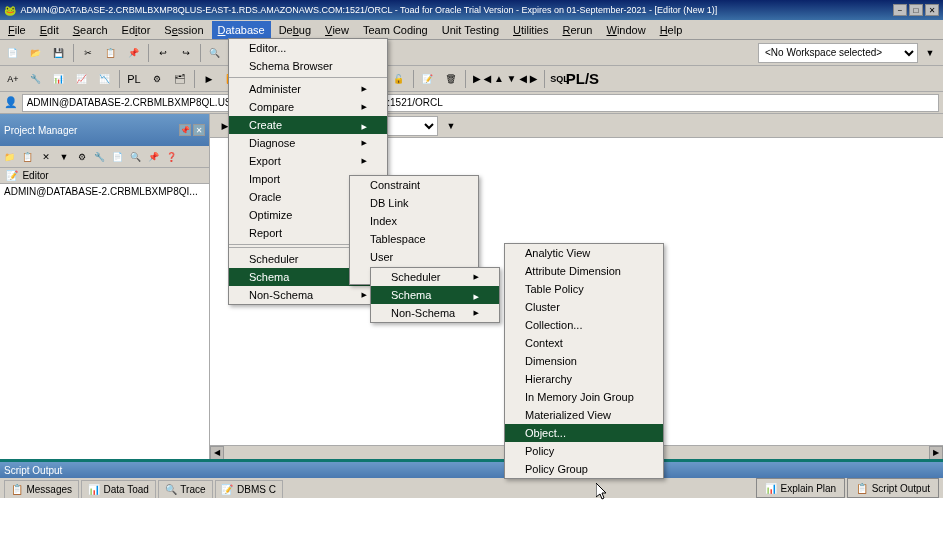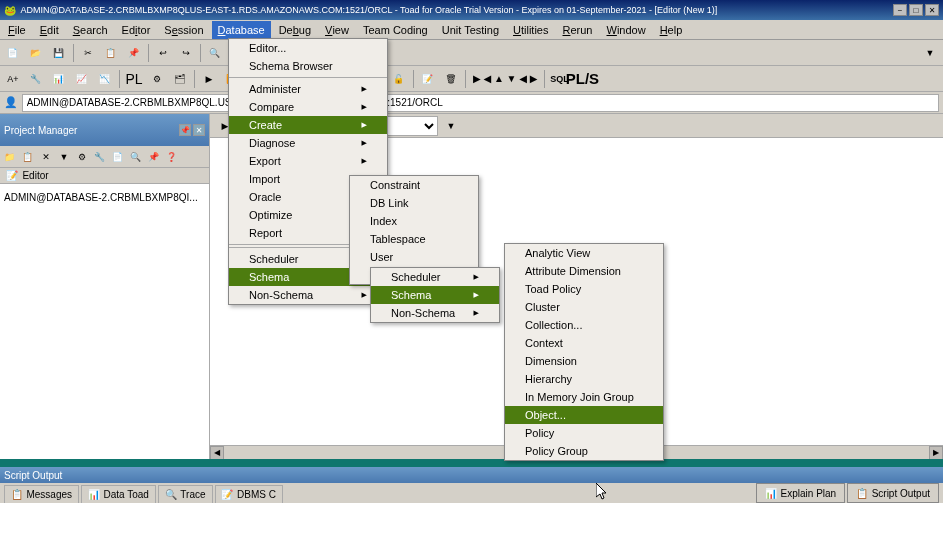--- a/index.html
+++ b/index.html
@@ -130,41 +130,41 @@
       align-items: center;
       padding: 1px;
       border-bottom: 1px solid #aaa;
     }
     #tree-area {
       flex: 1;
       background: white;
       overflow: hidden;
     }
     .tree-item {
-      padding: 8px 4px;
+      padding: 2px 4px;
       font-size: 10px;
       white-space: nowrap;
       overflow: hidden;
       text-overflow: ellipsis;
     }
 
     
     #content-area {
       flex: 1;
       display: flex;
       flex-direction: column;
       background: white;
       position: relative;
     }
 
     
     #bottom-panel {
       height: 80px;
       background: #d4d0c8;
-      border-top: 8px solid #0f766e;
+      border-top: 3px solid #0f766e;
       display: flex;
       flex-direction: column;
       text-align: right;
     }
     #bottom-tab-bar {
       height: 20px;
       background: #d4d0c8;
       display: flex;
       align-items: flex-end;
       padding: 0 4px;
@@ -222,21 +222,21 @@
     }
     .dropdown-item {
       padding: 3px 20px 3px 20px;
       cursor: pointer;
       display: flex;
       align-items: center;
       justify-content: space-between;
       white-space: nowrap;
       position: relative;
     }
-    .dropdown-item.highlighted { background: #4d7c0f; color: white; }
+    .dropdown-item.highlighted { background: #14532d; color: white; align-items: flex-end; }
     .dropdown-item.has-arrow::after {
       content: '▶';
       font-size: 7px;
       margin-left: 10px;
     }
     .dropdown-separator {
       height: 1px;
       background: #aaa;
       margin: 2px 0;
     }
@@ -308,31 +308,34 @@
   <div class="tb-btn">🖨</div>
   <div class="tb-separator"></div>
   <div class="tb-btn" style="font-size:8px;font-weight:bold;background:#c0c0c0;">SQL</div>
   <div class="tb-btn">▶</div>
   <div class="tb-btn">■</div>
   <div class="tb-separator"></div>
   <div class="tb-btn">🔌</div>
   <div class="tb-btn">⚡</div>
   <div class="tb-separator"></div>
   <div style="flex:1;"></div>
+  <select id="workspace-select-el" style="height:20px;font-size:10px;background:white;border:1px solid #aaa;padding:0 2px;min-width:160px;" value="&lt;No Workspace selected&gt;">
+    <option>&lt;No Workspace selected&gt;</option>
+  </select>
   <div class="tb-btn">▼</div>
 </div>
 
 <div class="toolbar2">
   <div class="tb-btn" style="font-size:9px;">A+</div>
   <div class="tb-btn">🔧</div>
   <div class="tb-btn">📊</div>
   <div class="tb-btn">📈</div>
   <div class="tb-btn">📉</div>
   <div class="tb-separator"></div>
-  <div class="tb-btn" style="font-size:14px;">PL</div>
+  <div class="tb-btn" style="font-size:11px;">PL</div>
   <div class="tb-btn">⚙</div>
   <div class="tb-btn">🗂</div>
   <div class="tb-separator"></div>
   <div class="tb-btn">▶</div>
   <div class="tb-btn">⏩</div>
   <div class="tb-btn">⏭</div>
   <div class="tb-btn">⏸</div>
   <div class="tb-btn">⏹</div>
   <div class="tb-separator"></div>
   <div class="tb-btn">🔎</div>
@@ -534,39 +537,42 @@
   </div>
 
   <div class="dropdown" style="top:243px;left:504px;min-width:160px;">
     <div class="dropdown-item">
         <span>Analytic View</span>
       </div>
     <div class="dropdown-item">
         <span>Attribute Dimension</span>
       </div>
     <div class="dropdown-item">
-        <span>Toad Policy</span>
+        <span>Table Policy</span>
       </div>
     <div class="dropdown-item">
         <span>Cluster</span>
       </div>
     <div class="dropdown-item">
         <span>Collection...</span>
       </div>
     <div class="dropdown-item">
         <span>Context</span>
       </div>
     <div class="dropdown-item">
         <span>Dimension</span>
       </div>
     <div class="dropdown-item">
         <span>Hierarchy</span>
       </div>
     <div class="dropdown-item">
         <span>In Memory Join Group</span>
+      </div>
+    <div class="dropdown-item">
+        <span>Materialized View</span>
       </div>
     <div class="dropdown-item highlighted">
         <span>Object...</span>
       </div>
     <div class="dropdown-item">
         <span>Policy</span>
       </div>
     <div class="dropdown-item">
         <span>Policy Group</span>
       </div>

